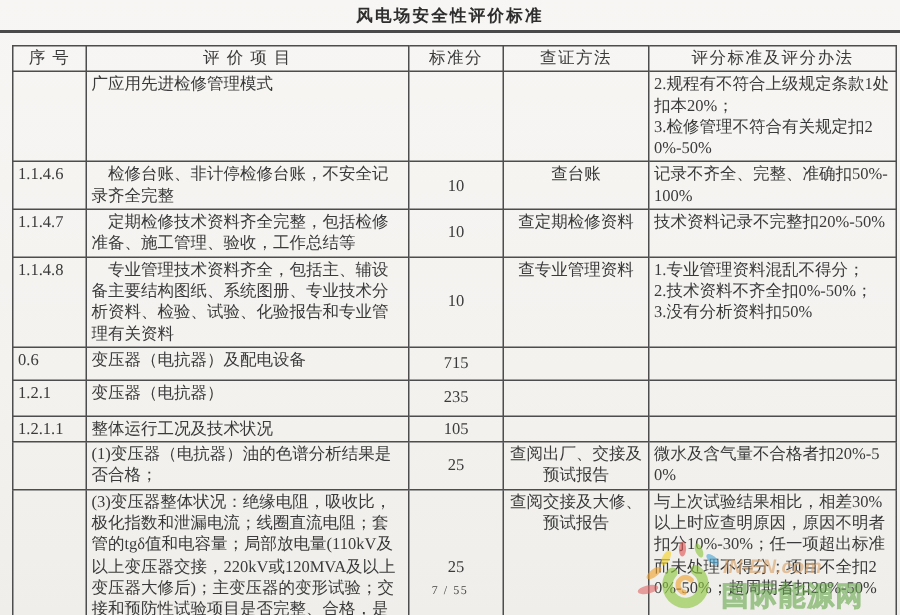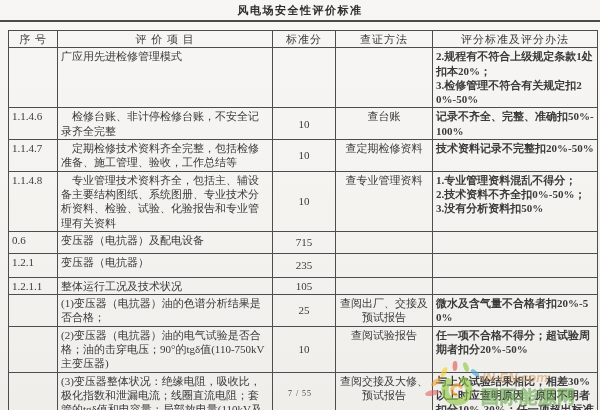--- a/index.html
+++ b/index.html
@@ -49,21 +49,21 @@
     height:14px;
     font-weight:normal;
     text-align:center;
     vertical-align:middle;
     letter-spacing:1px;
   }
   td.c-no{vertical-align:top;text-align:left;padding-left:5px;}
   td.c-item{vertical-align:top;text-align:left;}
   td.c-score{vertical-align:middle;text-align:center;margin-top:36px;}
   td.c-method{vertical-align:top;text-align:center;}
-  td.c-criteria{vertical-align:top;text-align:left;white-space:pre-line;font-weight:bold;}
+  td.c-criteria{vertical-align:top;text-align:left;white-space:pre-line;}
   
   tbody tr:nth-child(1){height:41px;padding-left:42px;}
   tbody tr:nth-child(2){height:15px;padding-left:48px;}
   tbody tr:nth-child(3){height:23px;}
   tbody tr:nth-child(4){height:42px;}
   tbody tr:nth-child(5){height:22px;}
   tbody tr:nth-child(6){height:24px;}
   tbody tr:nth-child(7){height:15px;}
   tbody tr:nth-child(8){height:24px;}
   tbody tr:nth-child(9){height:29px;}
@@ -181,27 +181,20 @@
   </tr>
         <tr>
     <td class="c-no"></td>
     <td class="c-item">(1)变压器（电抗器）油的色谱分析结果是否合格；</td>
     <td class="c-score">25</td>
     <td class="c-method">查阅出厂、交接及预试报告</td>
     <td class="c-criteria">微水及含气量不合格者扣20%-50%</td>
   </tr>
         <tr>
     <td class="c-no"></td>
-    <td class="c-item">(2)变压器（电抗器）油的电气试验是否合格；油的击穿电压；90°的tgδ值(110-750kV主变压器)</td>
-    <td class="c-score">10</td>
-    <td class="c-method">查阅试验报告</td>
-    <td class="c-criteria">任一项不合格不得分；超试验周期者扣分20%-50%</td>
-  </tr>
-        <tr>
-    <td class="c-no"></td>
     <td class="c-item">(3)变压器整体状况：绝缘电阻，吸收比，极化指数和泄漏电流；线圈直流电阻；套管的tgδ值和电容量；局部放电量(110kV及以上变压器交接，220kV或120MVA及以上变压器大修后)；主变压器的变形试验；交接和预防性试验项目是否完整、合格，是否超周期</td>
     <td class="c-score">25</td>
     <td class="c-method">查阅交接及大修、预试报告</td>
     <td class="c-criteria">与上次试验结果相比，相差30%以上时应查明原因，原因不明者扣分10%-30%；任一项超出标准而未处理不得分；项目不全扣20%-50%；超周期者扣20%-50%</td>
   </tr>
       </tbody>
   </table>
 
   <div class="page-number">7 / 55</div>
 

